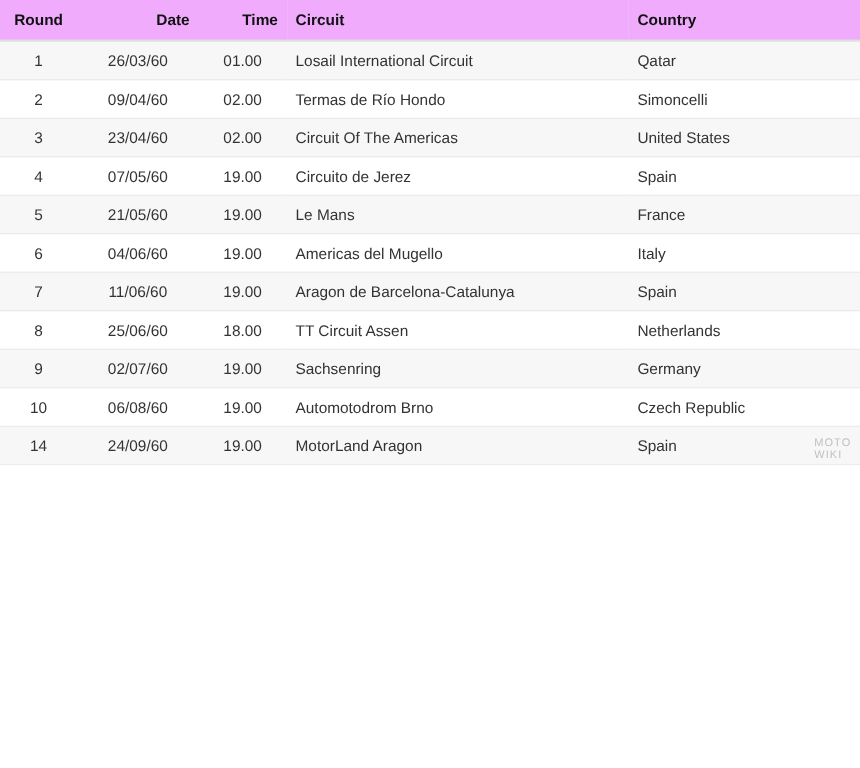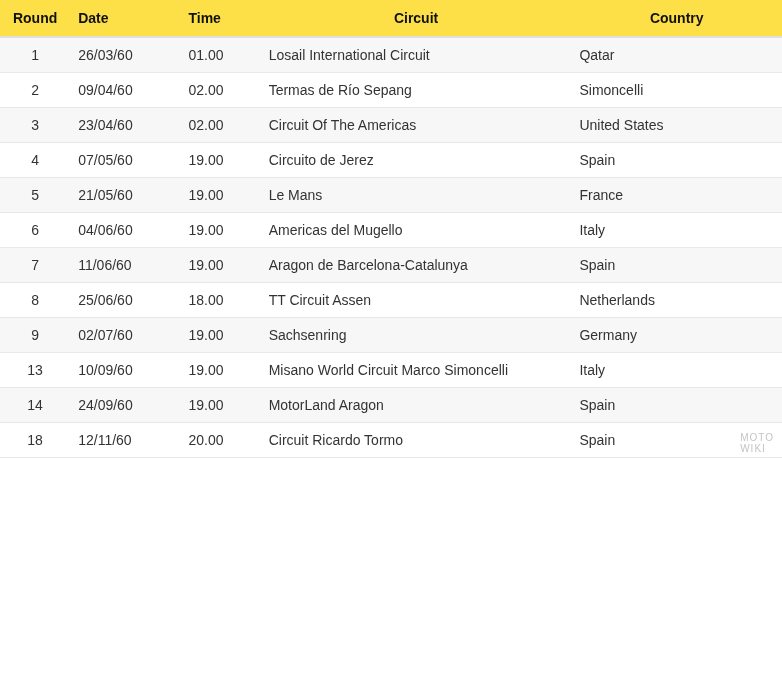--- a/index.html
+++ b/index.html
@@ -11,56 +11,56 @@
     }
     .table-container {
       width: 782px;
       overflow: hidden;
     }
     table {
       width: 100%;
       border-collapse: collapse;
     }
     thead tr {
-      background: #fde047;
+      background: #f0abfc;
     }
     thead th {
       padding: 10px 8px;
       font-weight: 700;
       font-size: 14px;
       color: #111;
       border-bottom: 2px solid #e0e0e0;
-      text-align: center;
+      text-align: left;
     }
     thead th:first-child {
       text-align: center;
     }
     thead th:nth-child(2),
     thead th:nth-child(3) {
-      text-align: left;
+      text-align: right;
     }
     tbody tr:nth-child(odd) {
       background: #f7f7f7;
     }
     tbody tr:nth-child(even) {
       background: #fff;
     }
     tbody td {
       padding: 9px 8px;
       border-bottom: 1px solid #e8e8e8;
       color: #333;
       font-size: 14px;
     }
     tbody td:first-child {
       text-align: center;
       font-weight: 400;
     }
     tbody td:nth-child(2),
     tbody td:nth-child(3) {
-      text-align: left;
+      text-align: center;
     }
     .col-round { width: 70px; }
     .col-date  { width: 110px; }
     .col-time  { width: 80px; }
     .col-circuit { width: 310px; }
     .col-country { width: 210px; }
     .watermark {
       position: relative;
     }
     .watermark-img {
@@ -93,21 +93,21 @@
           <td>1</td>
           <td>26/03/60</td>
           <td>01.00</td>
           <td>Losail International Circuit</td>
           <td>Qatar</td>
         </tr>
         <tr>
           <td>2</td>
           <td>09/04/60</td>
           <td>02.00</td>
-          <td>Termas de Río Sepang</td>
+          <td>Termas de Río Hondo</td>
           <td>Simoncelli</td>
         </tr>
         <tr>
           <td>3</td>
           <td>23/04/60</td>
           <td>02.00</td>
           <td>Circuit Of The Americas</td>
           <td>United States</td>
         </tr>
         <tr>
@@ -146,38 +146,31 @@
           <td>Netherlands</td>
         </tr>
         <tr>
           <td>9</td>
           <td>02/07/60</td>
           <td>19.00</td>
           <td>Sachsenring</td>
           <td>Germany</td>
         </tr>
         <tr>
-          <td>13</td>
-          <td>10/09/60</td>
+          <td>10</td>
+          <td>06/08/60</td>
           <td>19.00</td>
-          <td>Misano World Circuit Marco Simoncelli</td>
-          <td>Italy</td>
+          <td>Automotodrom Brno</td>
+          <td>Czech Republic</td>
         </tr>
         <tr>
           <td>14</td>
           <td>24/09/60</td>
           <td>19.00</td>
           <td>MotorLand Aragon</td>
-          <td>Spain</td>
-        </tr>
-        <tr>
-          <td>18</td>
-          <td>12/11/60</td>
-          <td>20.00</td>
-          <td>Circuit Ricardo Tormo</td>
           <td>Spain</td>
         </tr>
       </tbody>
   </table>
   <div class="watermark">
     <span class="watermark-img">MOTO<br>WIKI</span>
   </div>
 </div>
 
 </body></html>

